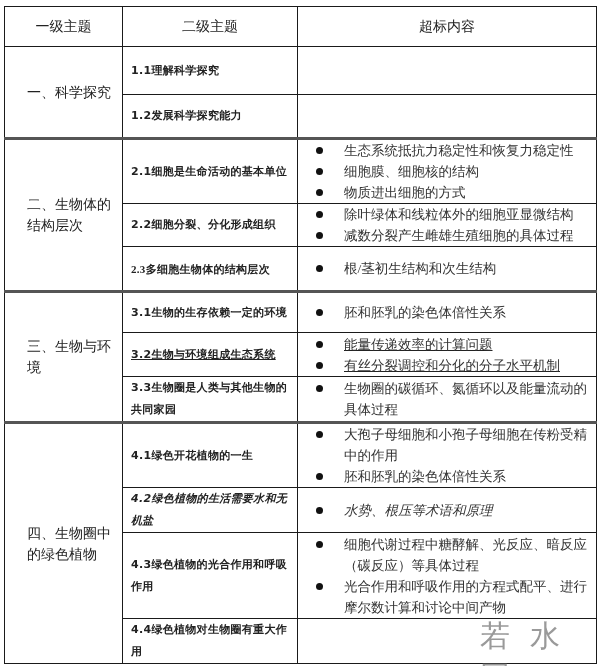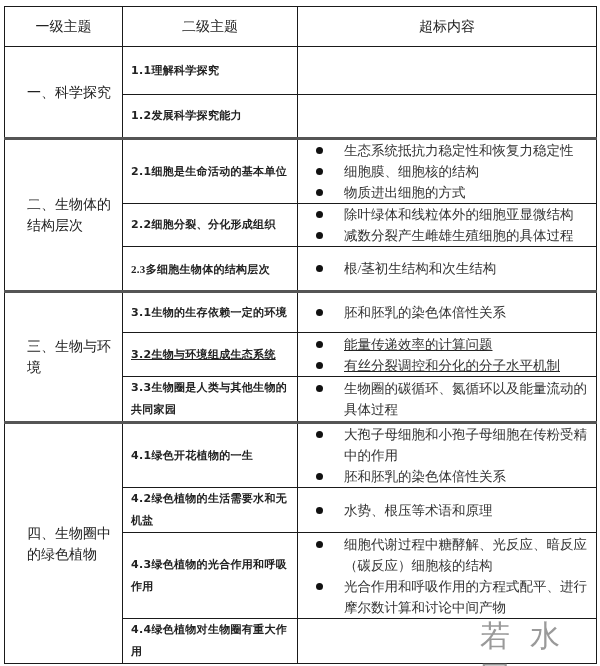--- a/index.html
+++ b/index.html
@@ -107,33 +107,33 @@
       <tr class="sec" style="height: 61px;">
         <td class="l1" rowspan="4">四、生物圈中的绿色植物</td>
         <td class="l2">4.1绿色开花植物的一生</td>
         <td class="l3">
           <ul>
             <li><span class="dot"></span><span>大孢子母细胞和小孢子母细胞在传粉受精中的作用</span></li>
             <li><span class="dot"></span><span>胚和胚乳的染色体倍性关系</span></li>
           </ul>
         </td>
       </tr>
-      <tr style="height: 37px;">
+      <tr style="height: 37px; font-style: italic;">
         <td class="l2">4.2绿色植物的生活需要水和无机盐</td>
         <td class="l3">
           <ul>
             <li><span class="dot"></span><span>水势、根压等术语和原理</span></li>
           </ul>
         </td>
       </tr>
       <tr style="height: 86px;">
         <td class="l2">4.3绿色植物的光合作用和呼吸作用</td>
         <td class="l3">
           <ul>
-            <li><span class="dot"></span><span>细胞代谢过程中糖酵解、光反应、暗反应（碳反应）细胞核的结构</span></li>
+            <li><span class="dot"></span><span>细胞代谢过程中糖酵解、光反应、暗反应（碳反应）等具体过程</span></li>
             <li><span class="dot"></span><span>光合作用和呼吸作用的方程式配平、进行摩尔数计算和讨论中间产物</span></li>
           </ul>
         </td>
       </tr>
       <tr style="height: 45px;">
         <td class="l2">4.4绿色植物对生物圈有重大作用</td>
         <td class="l3">
           <ul></ul>
         </td>
       </tr>

